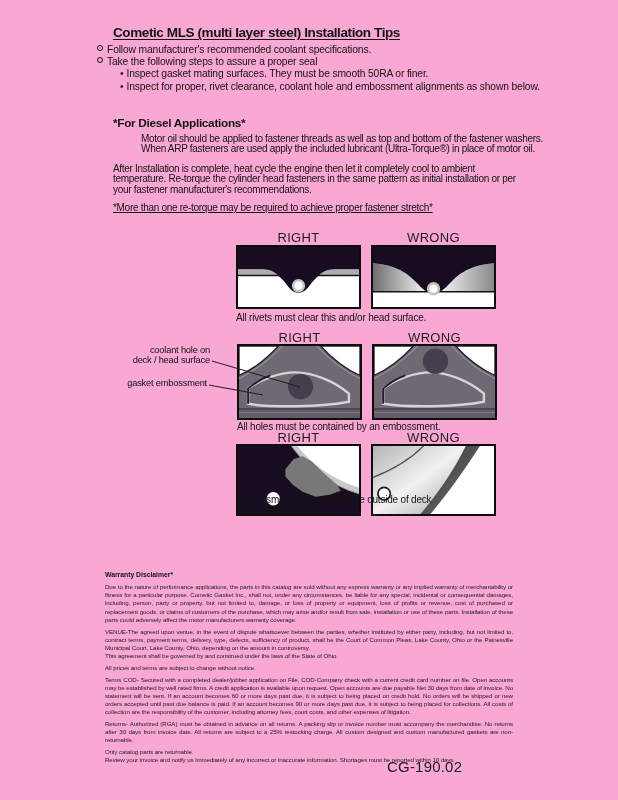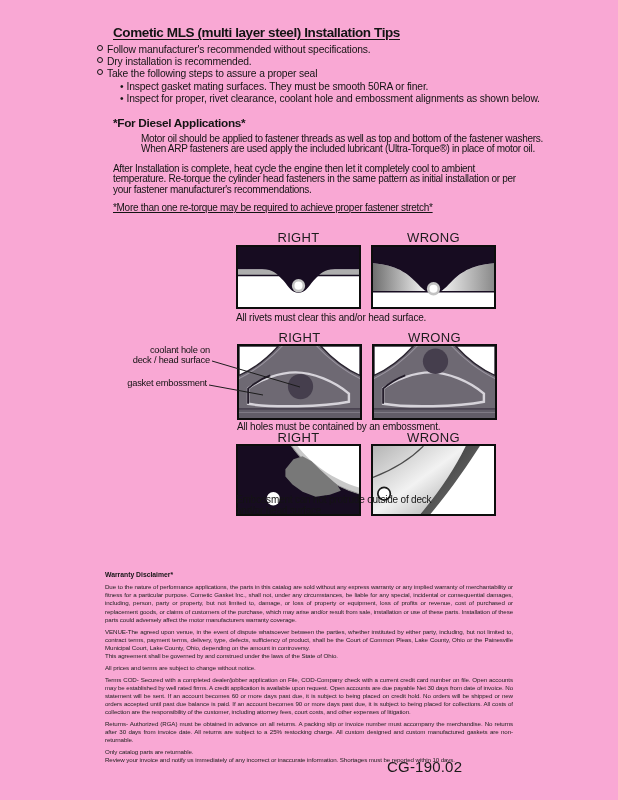--- a/index.html
+++ b/index.html
@@ -40,22 +40,21 @@
   .code{left:387px;top:758px;font-size:15px;letter-spacing:0.2px;color:#1a1a1a;}
 </style>
 </head>
 <body>
 
 <div class="page">
 
   <div class="abs title">Cometic MLS (multi layer steel) Installation Tips</div>
 
   <div class="abs tips">
-    <div class="tip-row"><span class="o-bullet"></span><span>Follow manufacturer's recommended without specifications.</span></div>
-    <div class="tip-row"><span class="o-bullet"></span><span>Dry installation is recommended.</span></div>
+    <div class="tip-row"><span class="o-bullet"></span><span>Follow manufacturer's recommended coolant specifications.</span></div>
     <div class="tip-row"><span class="o-bullet"></span><span>Take the following steps to assure a proper seal</span></div>
     <div class="sub-row"><span class="dot">•</span><span>Inspect gasket mating surfaces.  They must be smooth 50RA or finer.</span></div>
     <div class="sub-row"><span class="dot">•</span><span>Inspect for proper, rivet clearance, coolant hole and embossment alignments as shown below.</span></div>
   </div>
 
   <div class="abs diesel-h">*For Diesel Applications*</div>
   <div class="abs para p1">Motor oil should be applied to fastener threads as well as top and bottom of the fastener washers. When ARP fasteners are used apply the included lubricant (Ultra-Torque®) in place of motor oil.</div>
   <div class="abs para p2">After Installation is complete, heat cycle the engine then let it completely cool to ambient temperature. Re-torque the cylinder head fasteners in the same pattern as initial installation or per your fastener manufacturer's recommendations.</div>
   <div class="abs para note">*More than one re-torque may be required to achieve proper fastener stretch*</div>
 

